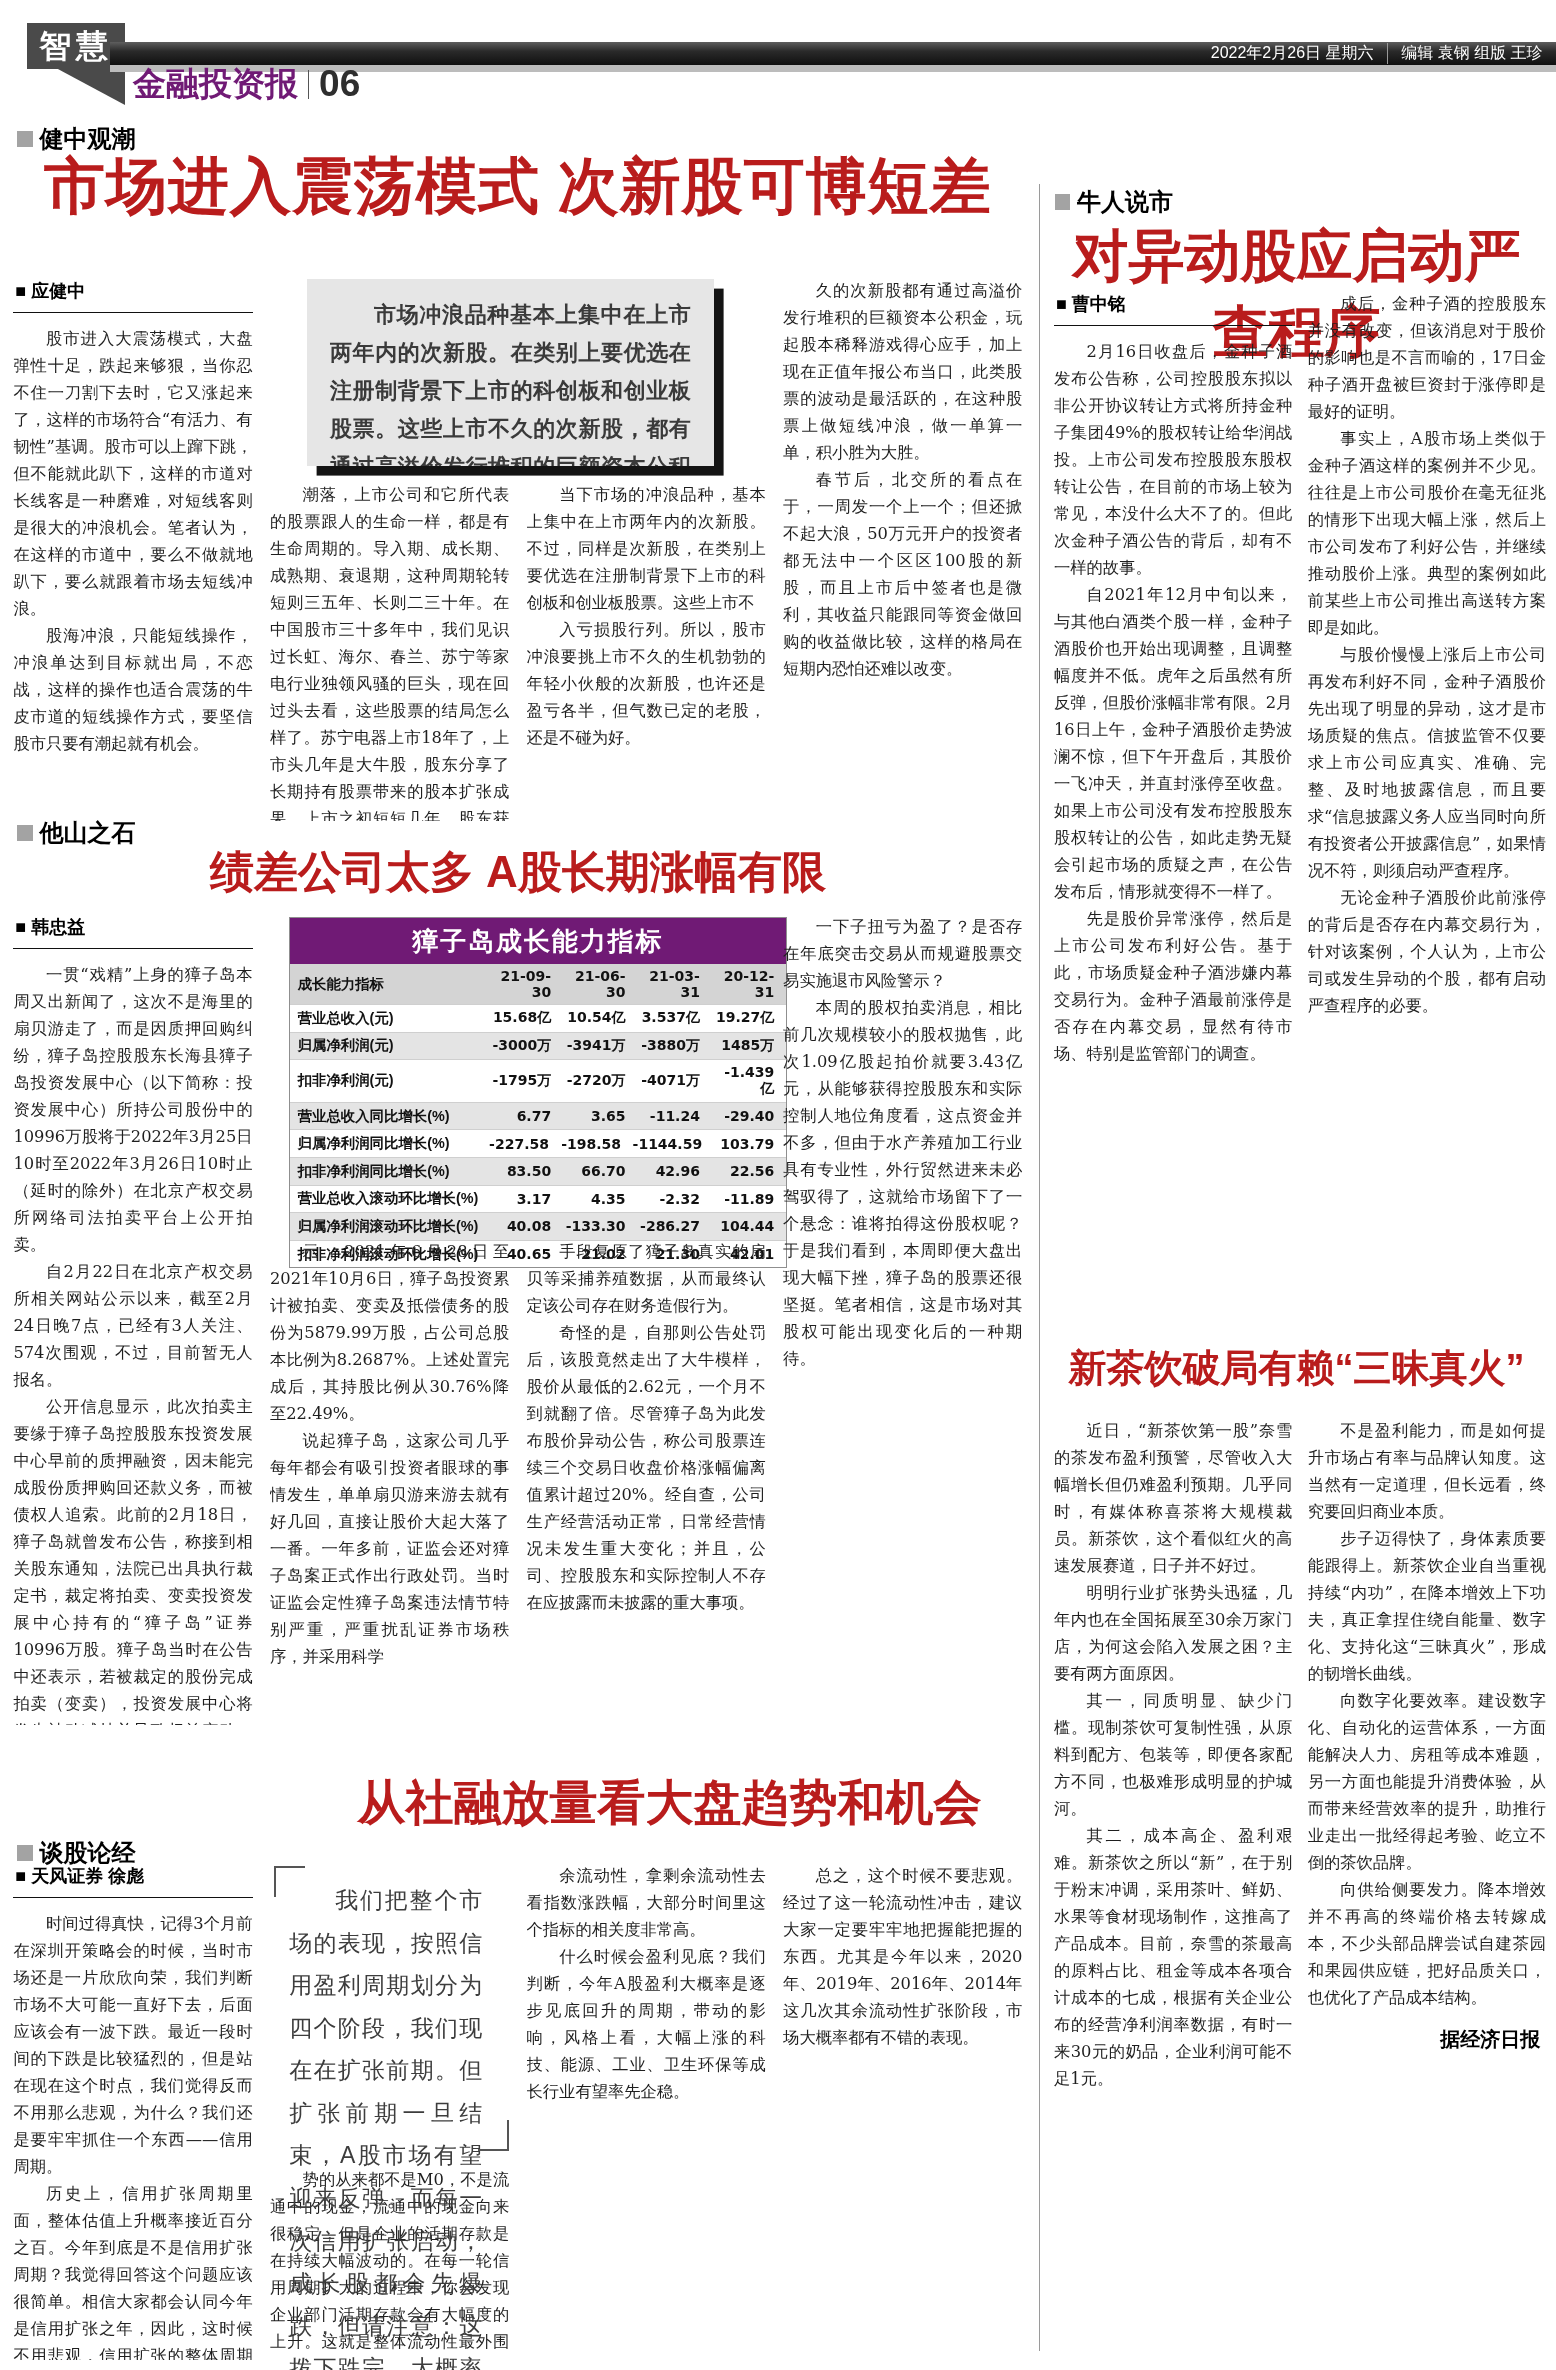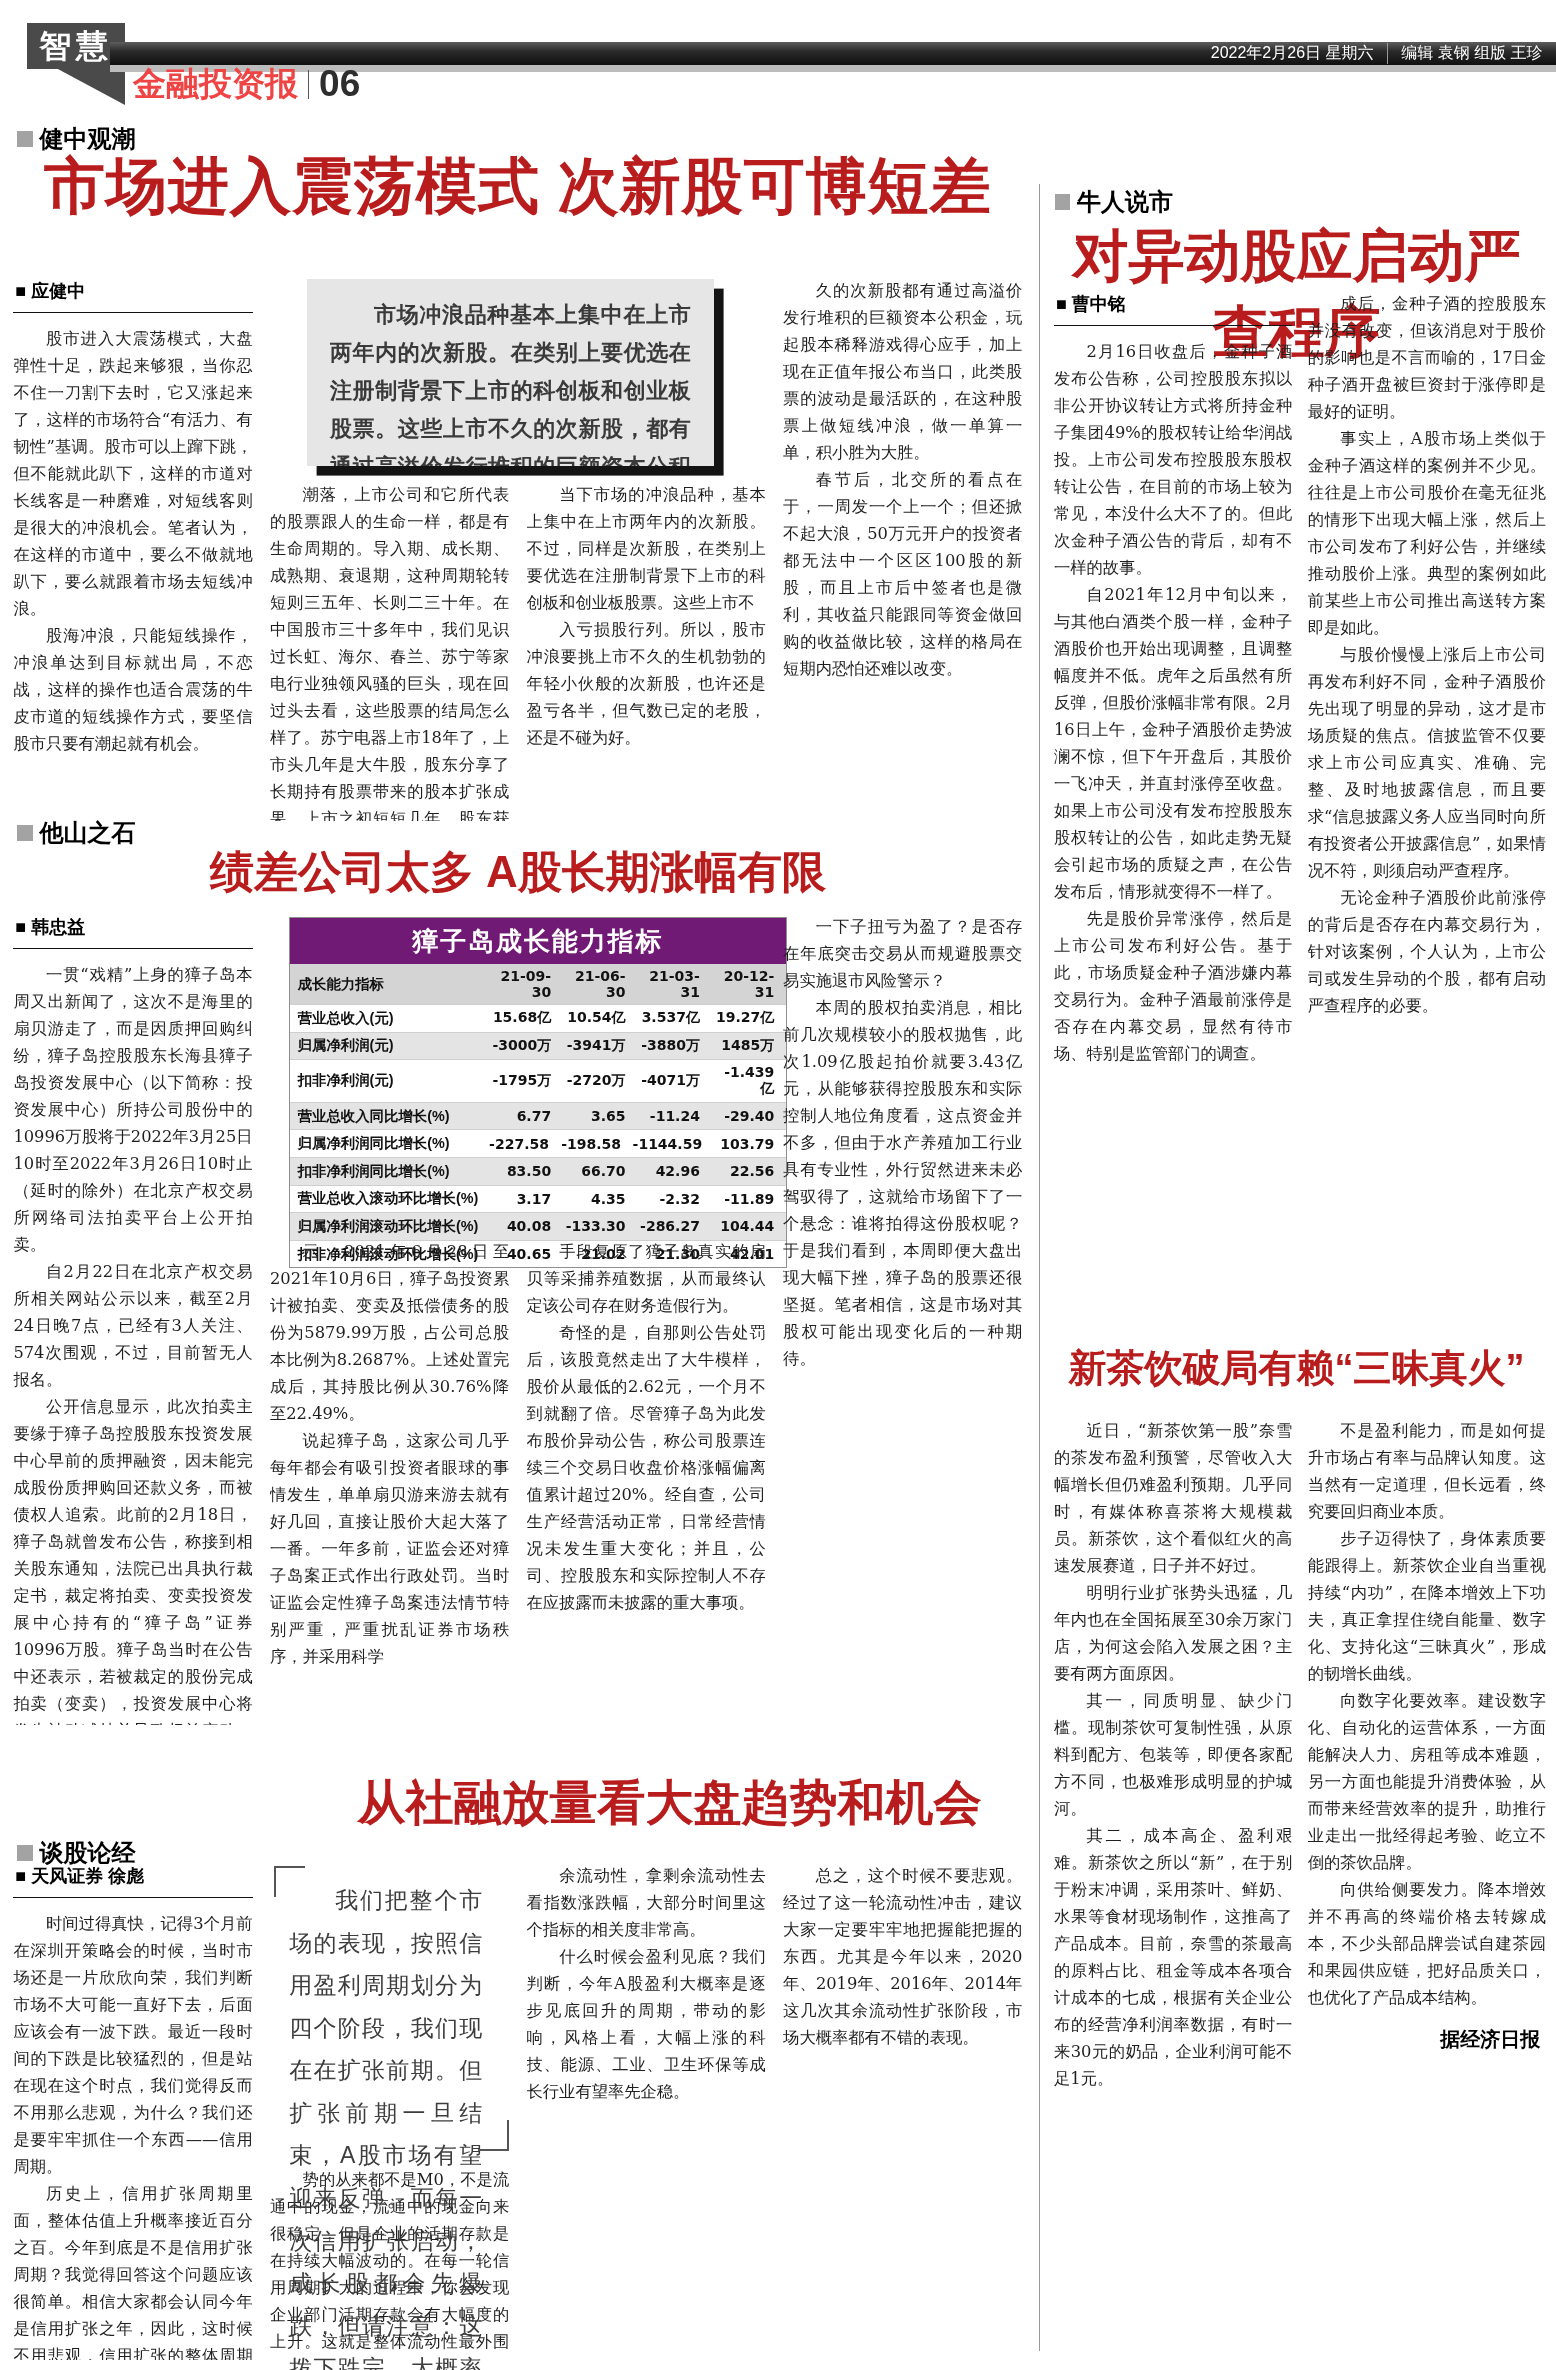--- a/index.html
+++ b/index.html
@@ -14,21 +14,21 @@
   .tagtail{left:56px;top:68px;width:69px;height:37px;background:#4a4a4a;
            clip-path:polygon(0 0,100% 0,100% 100%);}
   .band{left:110px;top:42px;width:1446px;height:23px;
         background:linear-gradient(180deg,#5e5e5e 0%,#2a2a2a 40%,#101010 100%);
         display:flex;align-items:center;justify-content:flex-end;color:#fff;
         font-family:"Liberation Sans",sans-serif;font-size:16px;padding-right:0;box-sizing:border-box;}
   .band span{padding:0 13.4px;}
   .band .staff{border-left:1px solid #9a9a9a;}
   .bandstrip{left:110px;top:65px;width:1446px;height:6.7px;background:#bcbcbc;}
   .masthead{left:133px;top:65px;height:38px;display:flex;align-items:center;gap:9.6px;}
-  .masthead .title{font-family:Liberation Sans, sans-serif;font-weight:900;font-size:33px;color:#ef4444;}
+  .masthead .title{font-family:Liberation Sans, sans-serif;font-weight:900;font-size:33px;color:#701a75;}
   .masthead .vline{width:1.9px;height:29px;background:#555;}
   .masthead .pageno{font-family:"Liberation Sans",sans-serif;font-weight:700;font-size:37px;color:#2e2e2e;}
 
   
   .marker{display:flex;align-items:center;gap:6.7px;font-family:"Liberation Sans",sans-serif;
           font-weight:900;font-size:24px;color:#000;}
   .marker .sq{width:15.4px;height:15.4px;background:#a3a3a3;}
   .headline{font-family:"Liberation Sans",sans-serif;font-weight:900;color:#b91c1c;text-align:center;}
   .h1{left:13.4px;top:152px;width:1009px;font-size:61px;line-height:1.12;letter-spacing:1px;}
   .h2{left:1050px;top:219px;width:493px;font-size:56px;}

